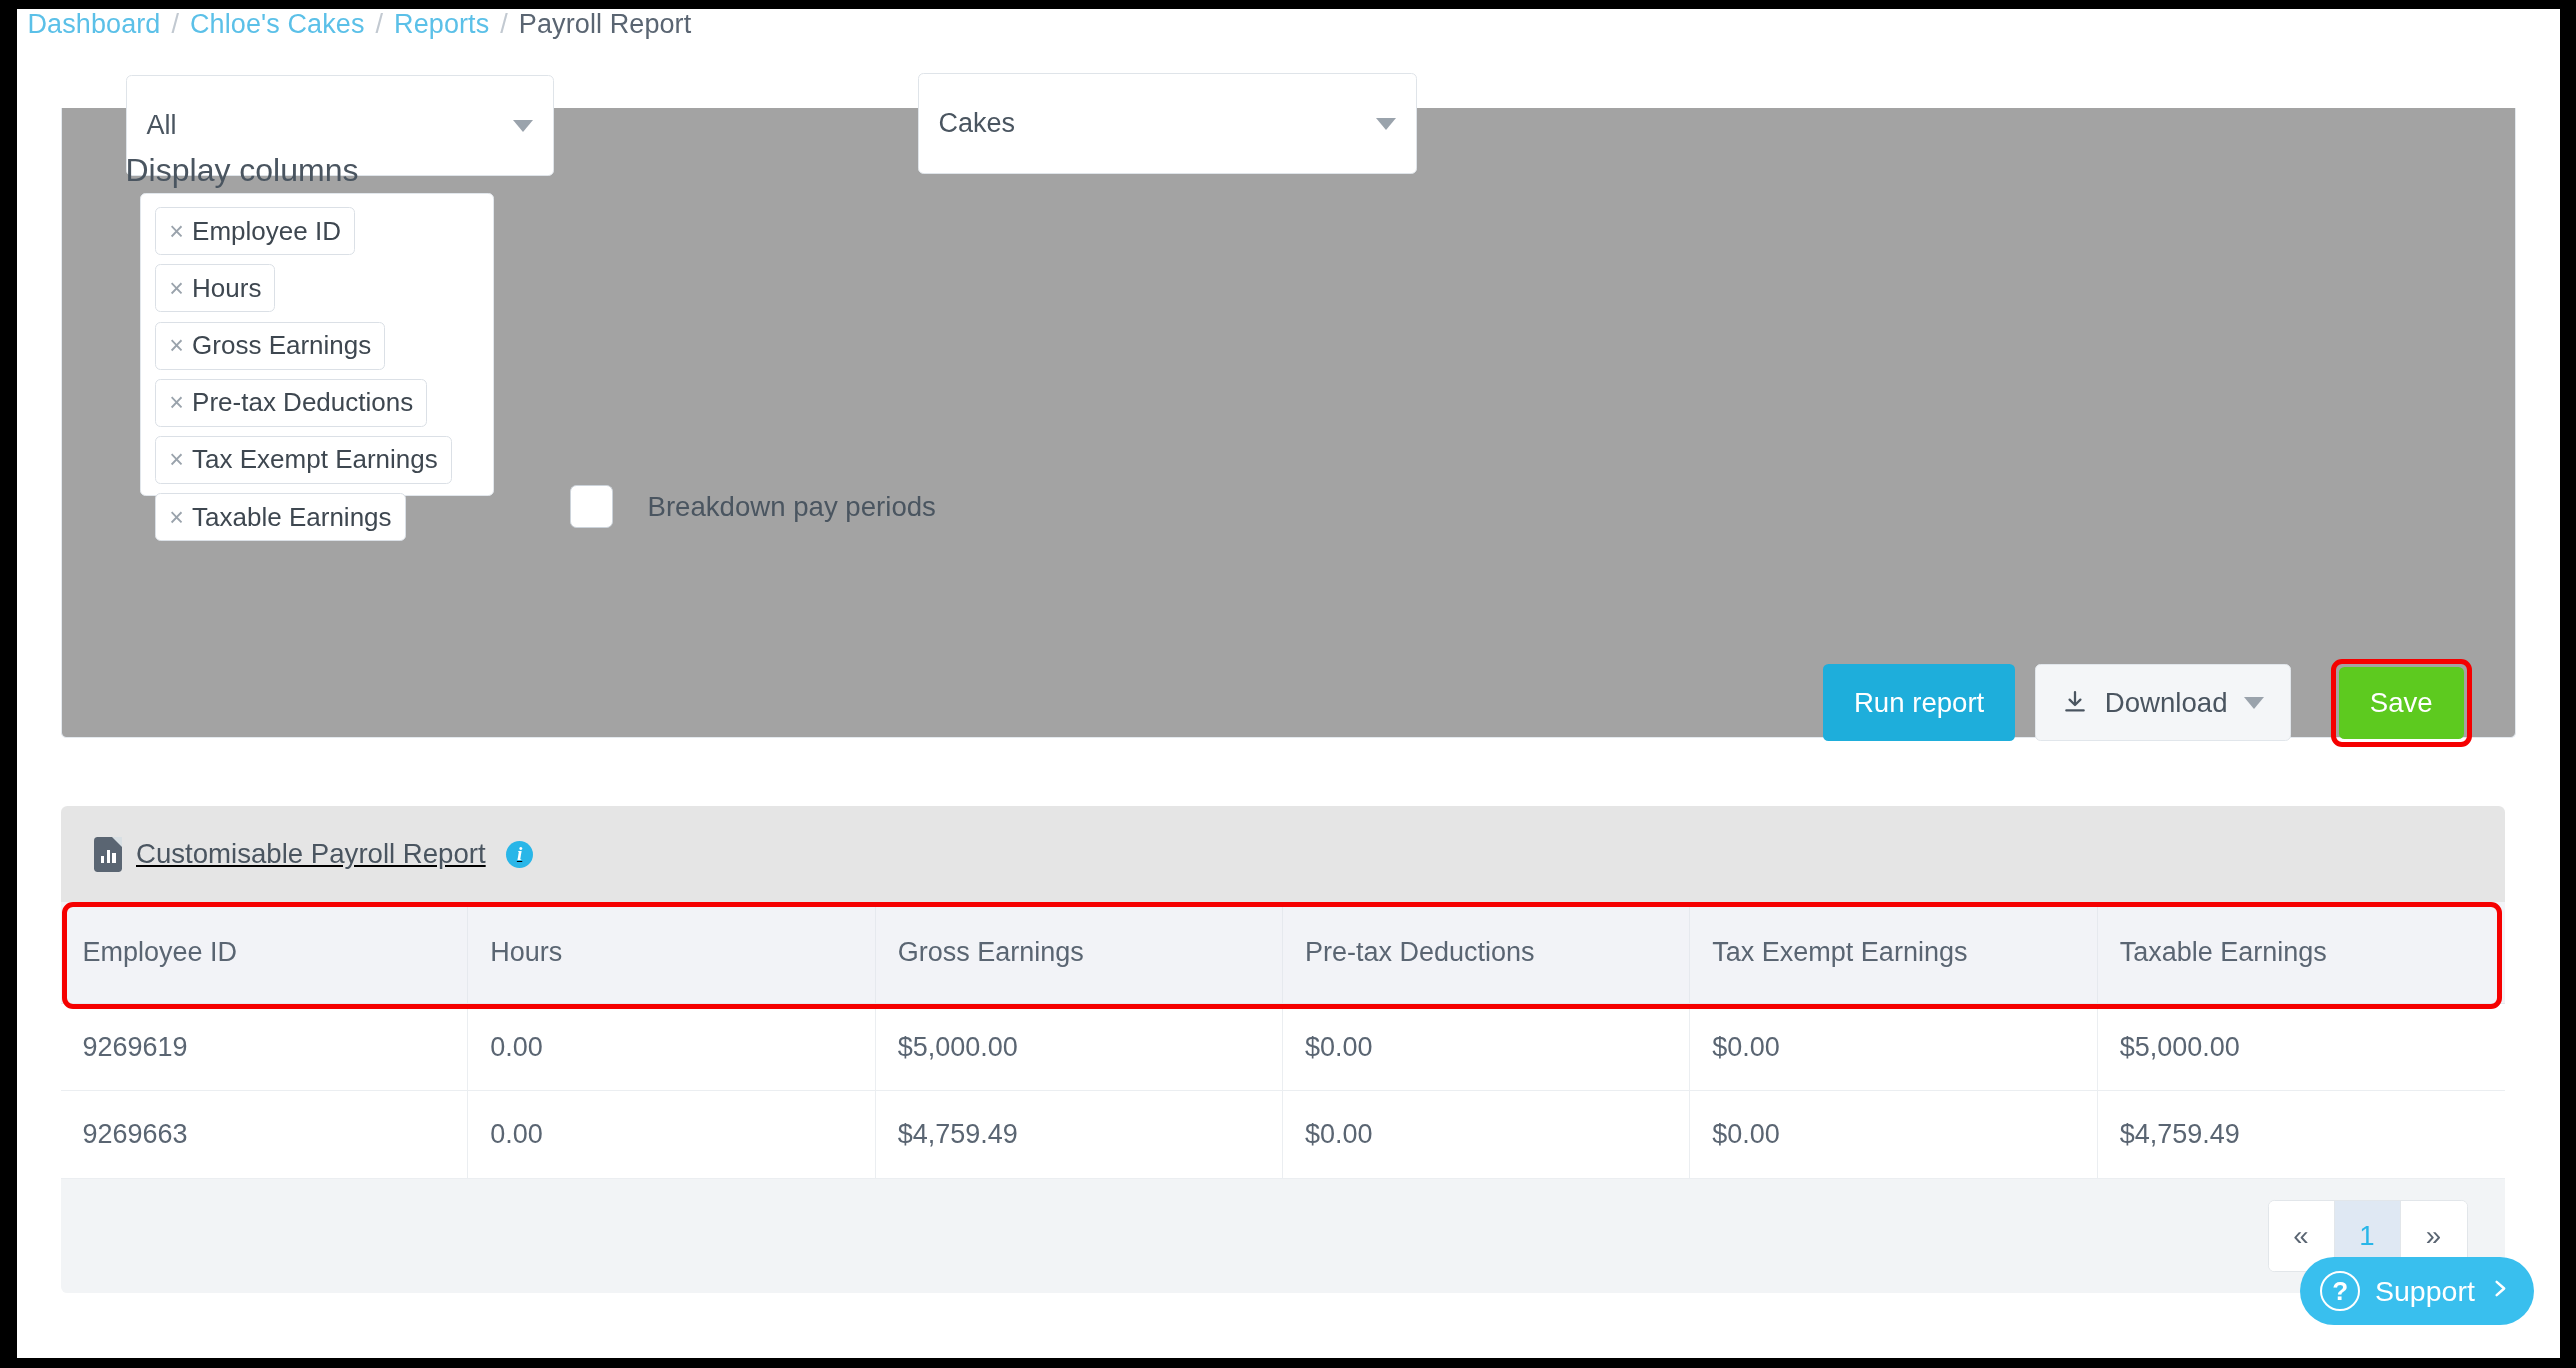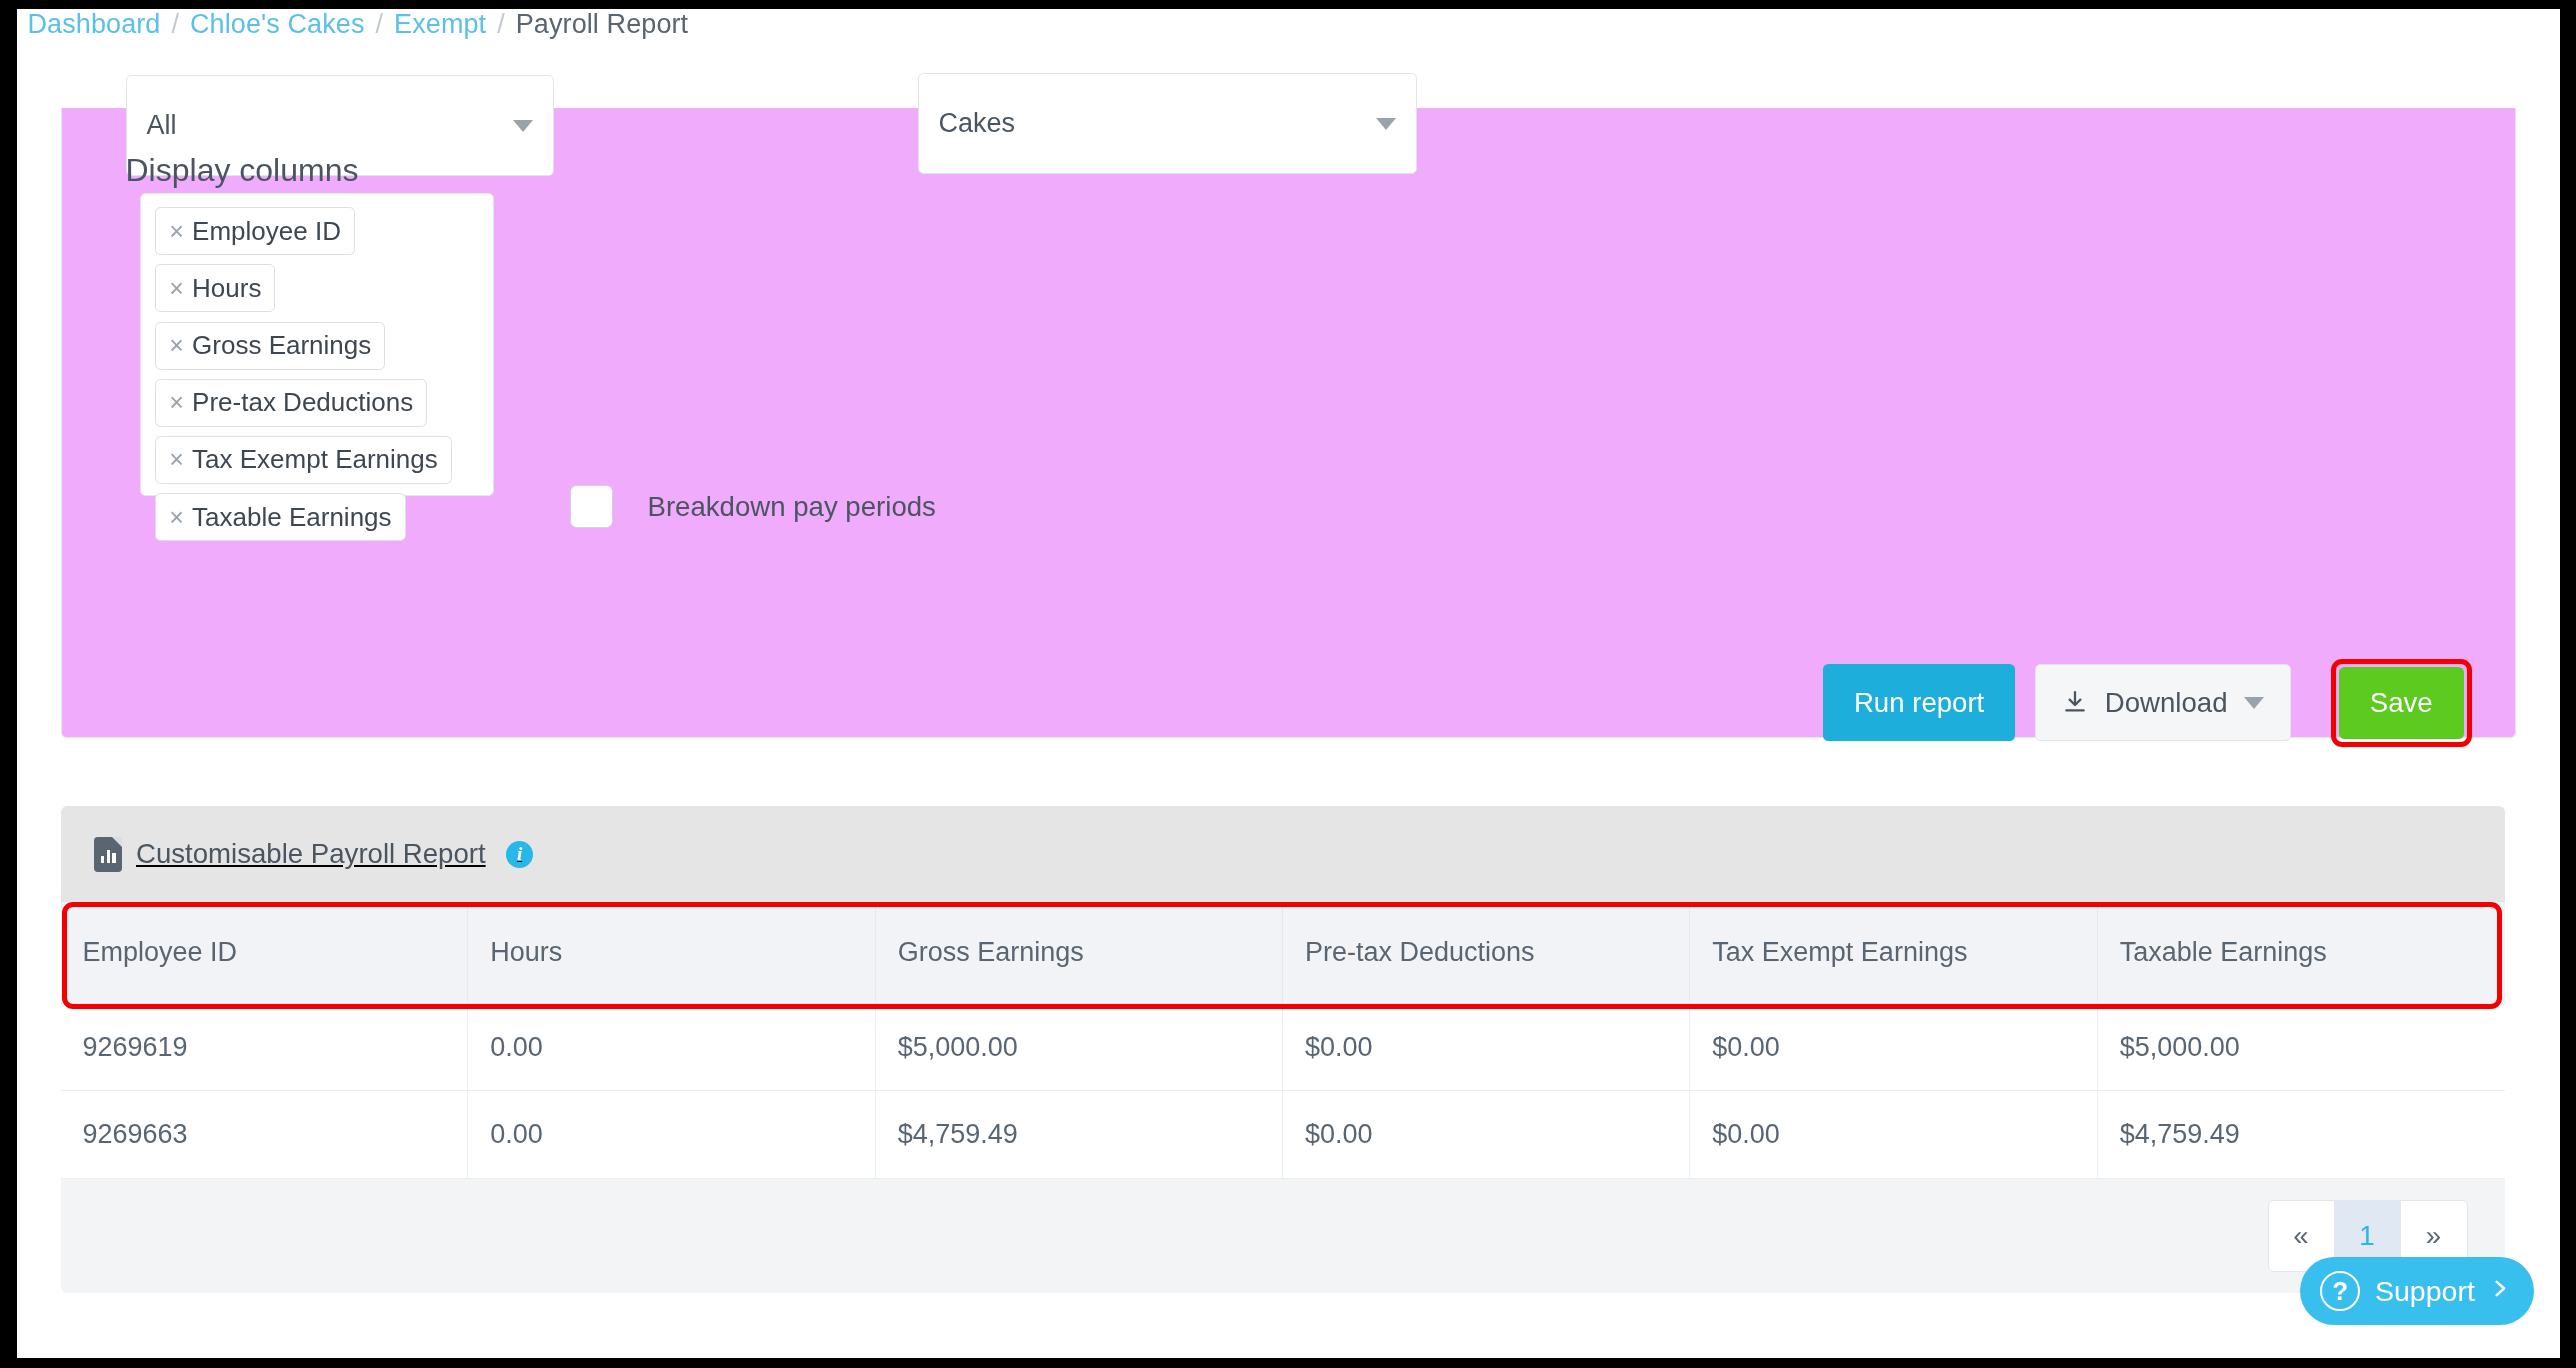--- a/index.html
+++ b/index.html
@@ -52,21 +52,21 @@
     height: 1249px;
   }
 
   
   #filter-panel {
     position: absolute;
     left: 44px;
     top: 0px;
     width: 2455px;
     height: 630px;
-    background: #f0abfc;
+    background: #a3a3a3;
     border: 0.9px solid #e4e9ee;
     border-top: none;
     border-radius: 0 0 5.5px 5.5px;
   }
 
   .select-box {
     position: absolute;
     background: #ffffff;
     border: 0.9px solid #dfe4e9;
     border-radius: 5.5px;
@@ -353,21 +353,21 @@
 </head>
 <body>
 
 <div id="viewport">
 
   <div id="breadcrumb-bar">
       <span class="crumb">Dashboard</span>
       <span class="crumb-sep">/</span>
       <span class="crumb">Chloe's Cakes</span>
       <span class="crumb-sep">/</span>
-      <span class="crumb">Exempt</span>
+      <span class="crumb">Reports</span>
       <span class="crumb-sep">/</span>
       <span class="crumb current">Payroll Report</span>
     </div>
 
   <div id="page-body">
 
     <div id="filter-panel">
 
       <div class="select-box" id="select-all">
         <span class="select-value">All</span>

